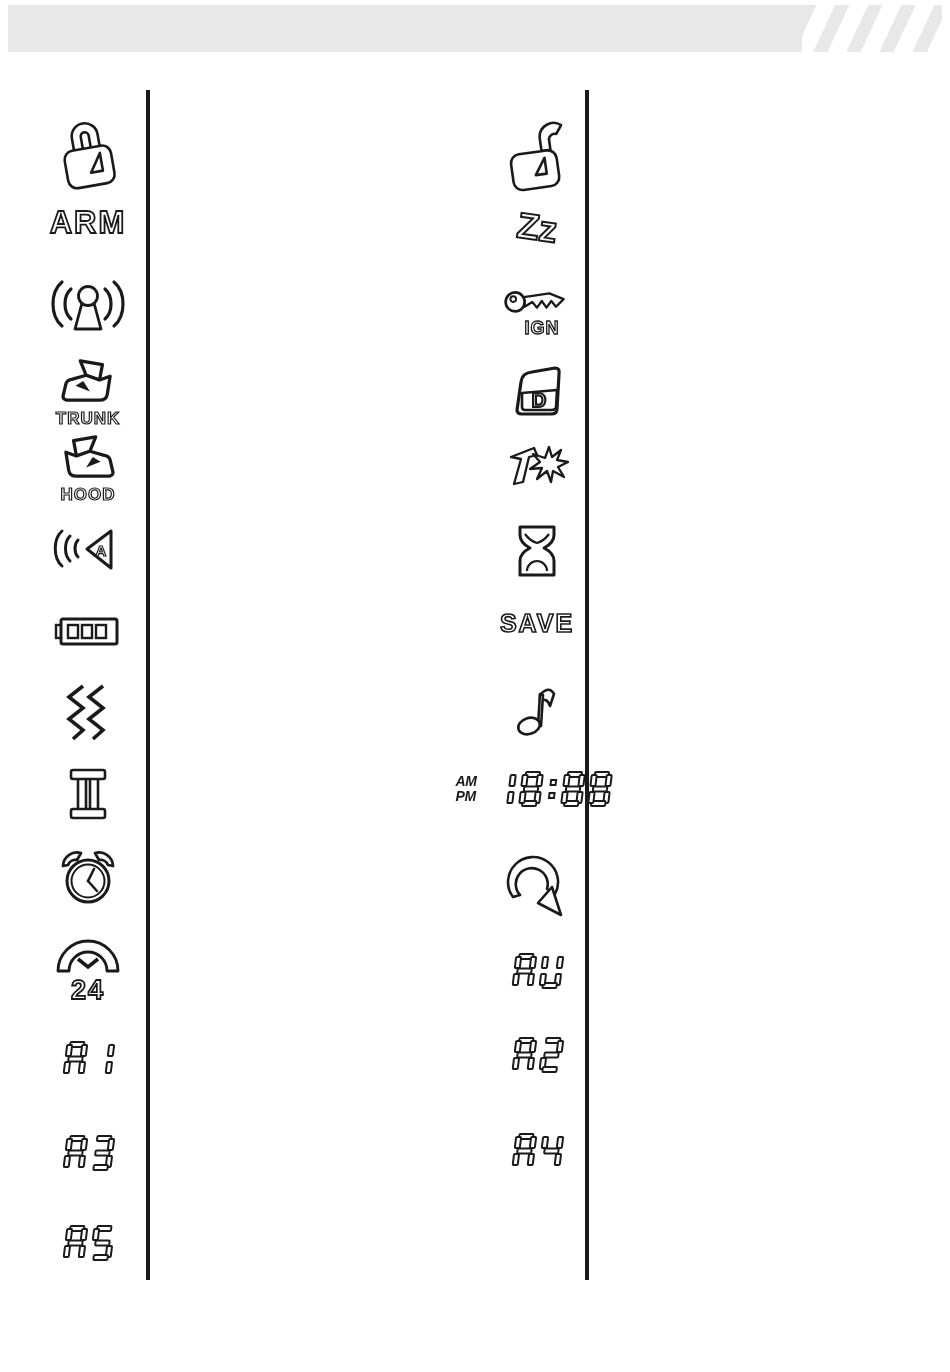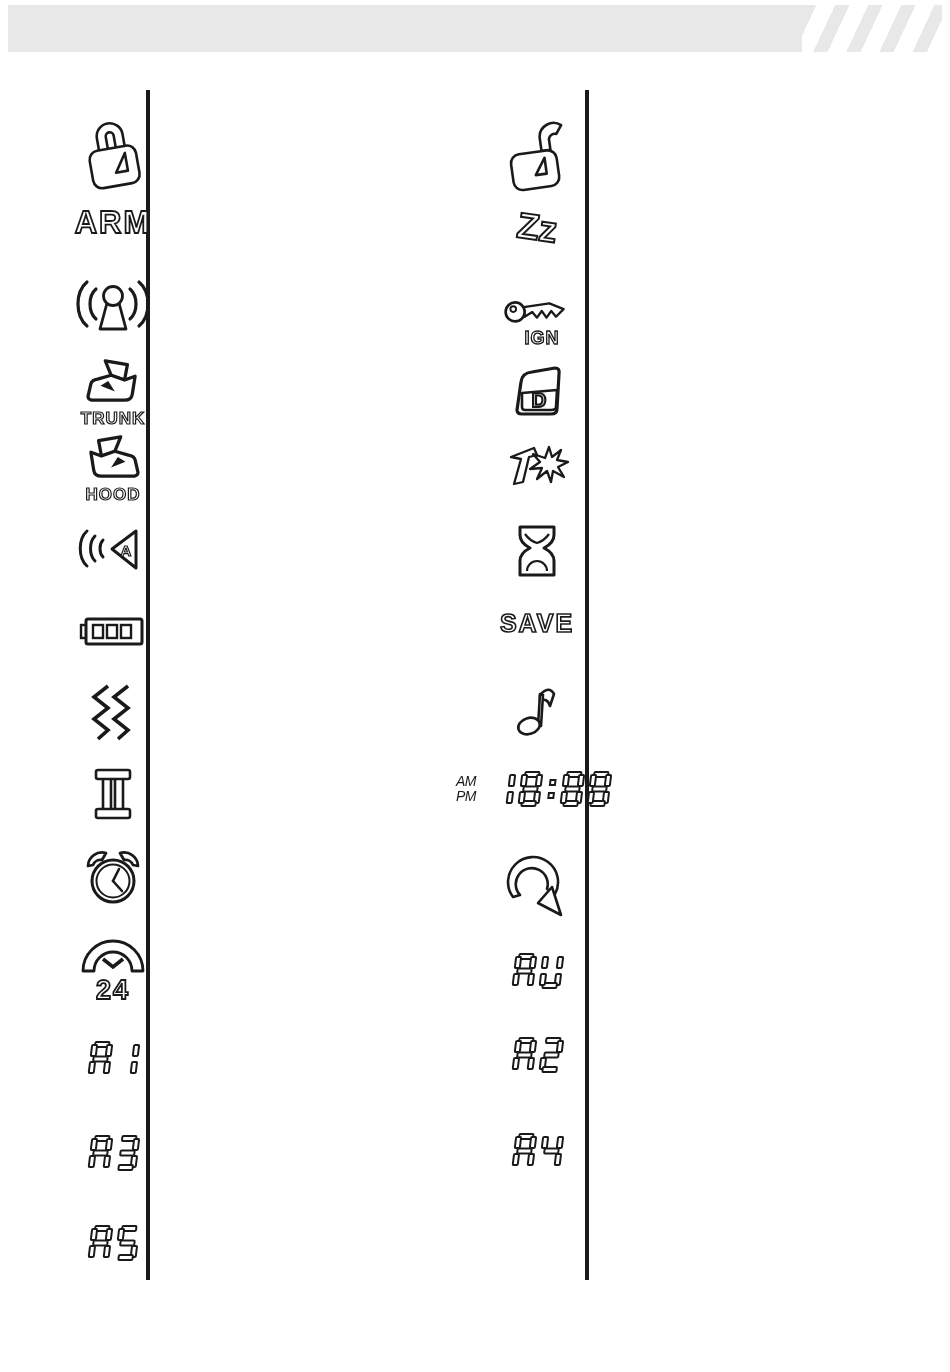--- a/index.html
+++ b/index.html
@@ -5,32 +5,32 @@
   html,body{margin:0;padding:0;background:#fff;}
   #page{position:relative;width:950px;height:1372px;background:#fff;overflow:hidden;
         font-family:"Liberation Sans",sans-serif;}
   .header{position:absolute;left:8px;right:8px;top:5px;height:47px;background:#e8e8e8;}
   .stripes{position:absolute;right:0;top:0;bottom:0;width:140px;
            background:repeating-linear-gradient(115deg,rgba(255,255,255,0) 0 13px,#fff 13px 30px);}
   .vline{position:absolute;top:90px;width:4px;height:1190px;background:#1a1a1a;}
   .vline.left{left:146px;} .vline.right{left:585px;}
   .cell{position:absolute;transform:translateX(-50%);display:flex;flex-direction:column;
         align-items:center;gap:2px;}
-  .lcol{left:113px;} .rcol{left:537px;}
+  .lcol{left:88px;} .rcol{left:537px;}
   svg{display:block;}
   .outline-text{fill:#fff;stroke:#1a1a1a;font-family:"Liberation Sans",sans-serif;font-weight:bold;}
   .ampm{display:flex;flex-direction:column;justify-content:center;margin-right:5px;
-        font-weight:normal;font-style:italic;font-size:14px;line-height:15px;color:#1a1a1a;
+        font-weight:bold;font-style:italic;font-size:14px;line-height:15px;color:#1a1a1a;
         letter-spacing:-0.5px;}
   .clockrow{display:flex;align-items:center;}
   
   .y-l1{top:110px}.y-l2{top:204px}.y-l3{top:276px}.y-l4{top:356px}.y-l5{top:432px}
   .y-l6{top:522px}.y-l7{top:614px}.y-l8{top:682px}.y-l9{top:766px}.y-l10{top:846px}
   .y-l11{top:938px}.y-l12{top:1038px}.y-l13{top:1132px}.y-l14{top:1222px}
-  .y-r1{top:112px}.y-r2{top:202px}.y-r3{top:292px}.y-r4{top:362px}.y-r5{top:438px}
+  .y-r1{top:112px}.y-r2{top:202px}.y-r3{top:282px}.y-r4{top:362px}.y-r5{top:438px}
   .y-r6{top:522px}.y-r7{top:608px}.y-r8{top:680px}.y-r9{top:768px}.y-r10{top:845px}
   .y-r11{top:950px}.y-r12{top:1034px}.y-r13{top:1130px}
 </style>
 </head>
 <body>
 
 <div id="page">
 
   <div class="header">
     <div class="stripes"></div>

